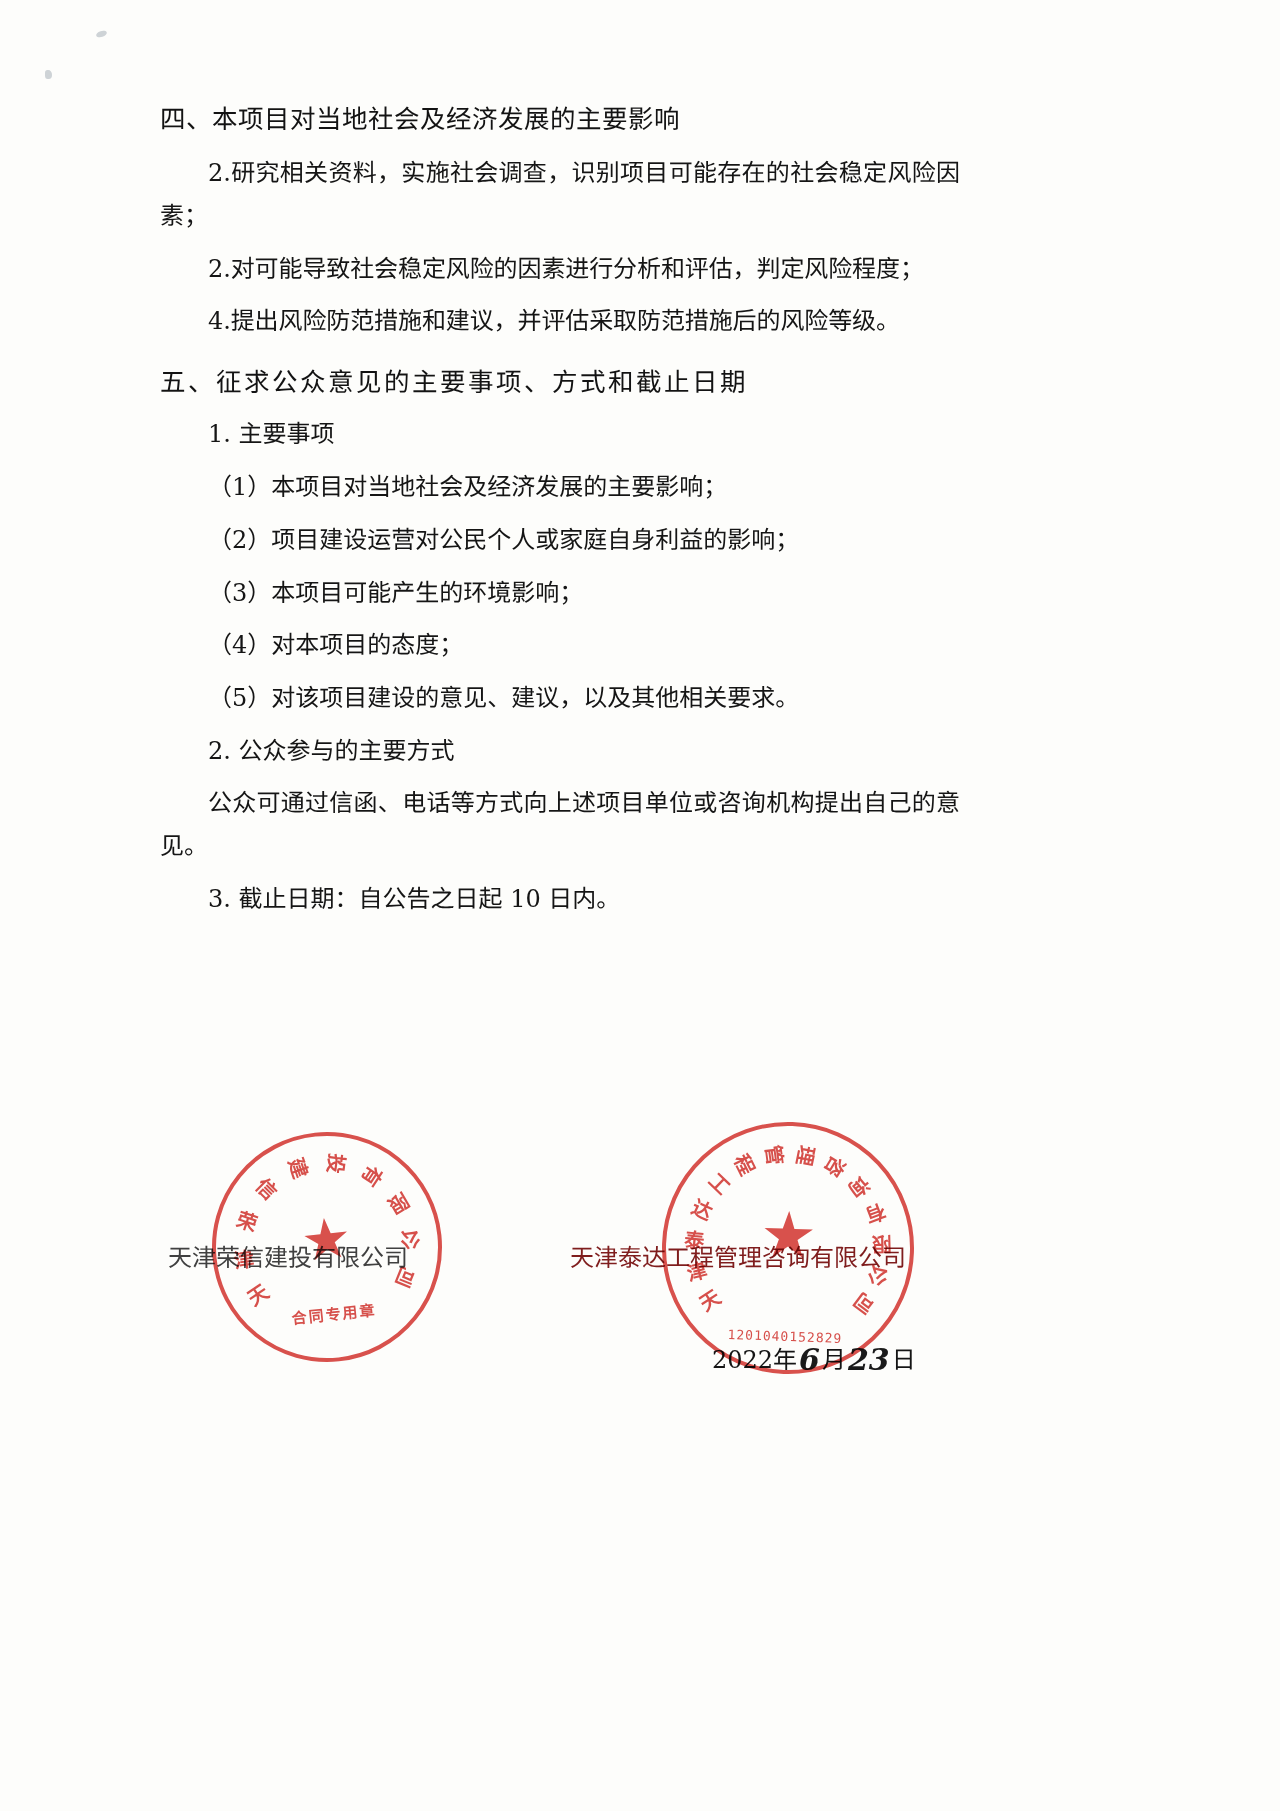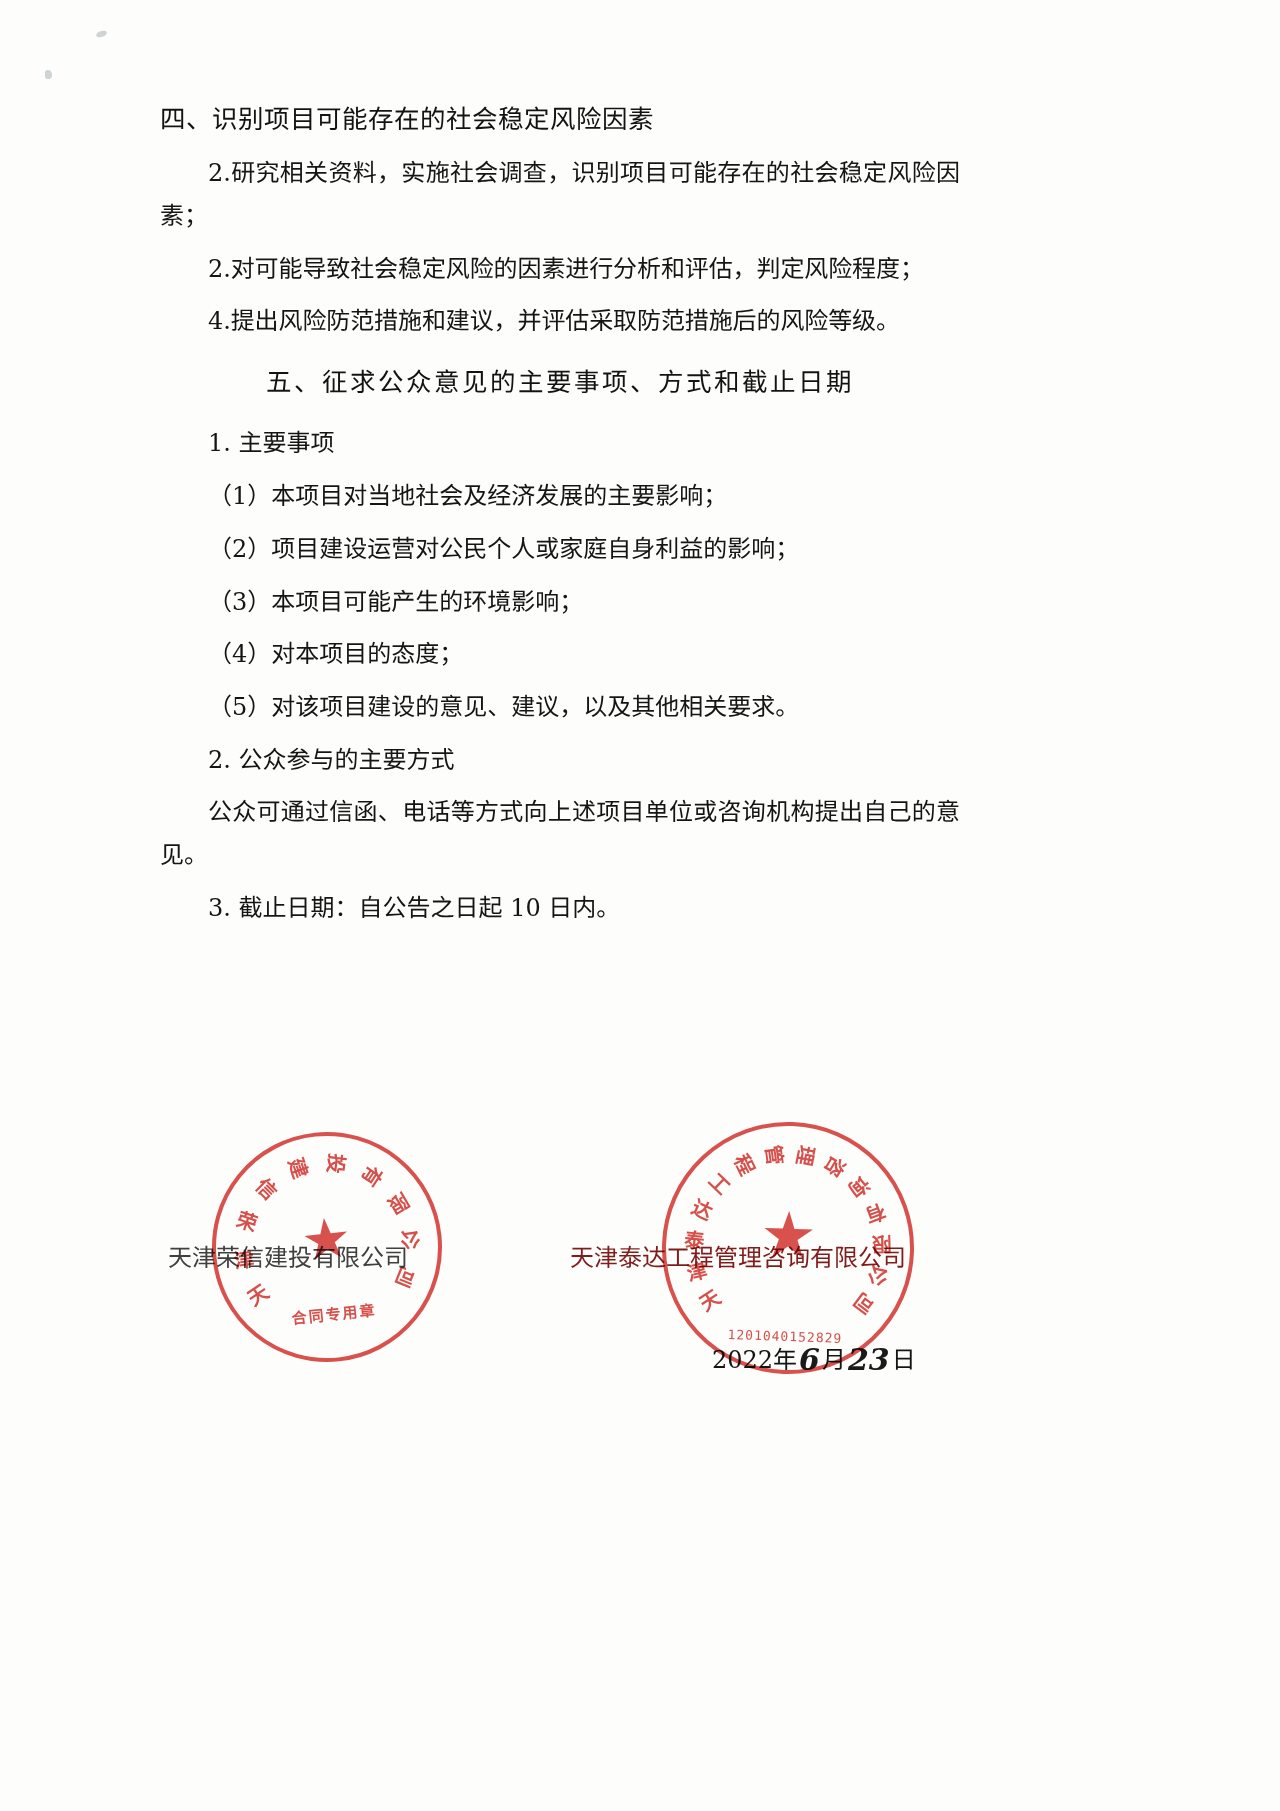--- a/index.html
+++ b/index.html
@@ -44,22 +44,21 @@
     line-height: 1.5;
     letter-spacing: 0.5px;
     margin: 0 0 14px 0;
     font-family: "DejaVu Serif", "Liberation Serif", serif;
     font-weight: 500;
     color: #131313;
   }
   .heading.h-five {
     letter-spacing: 2.5px;
     margin-top: 20px;
-    margin-bottom: 21px;
-    text-align: center;
+    margin-bottom: 12px;
   }
 
   p.para {
     font-size: 24px;
     line-height: 1.78;
     margin: 0 0 10px 0;
     text-indent: 2em;
     text-align: justify;
     color: #151515;
     font-family: "DejaVu Serif", "Liberation Serif", serif;
@@ -194,21 +193,21 @@
 </head>
 <body>
 
 <div class="page">
 
   <div class="scan-speck speck-1"></div>
   <div class="scan-speck speck-2"></div>
 
   <div class="content">
 
-    <h2 class="heading">四、识别项目可能存在的社会稳定风险因素</h2>
+    <h2 class="heading">四、本项目对当地社会及经济发展的主要影响</h2>
 
     <p class="para list-item">2.研究相关资料，实施社会调查，识别项目可能存在的社会稳定风险因素；</p>
     <p class="para list-item tight">2.对可能导致社会稳定风险的因素进行分析和评估，判定风险程度；</p>
     <p class="para list-item tight">4.提出风险防范措施和建议，并评估采取防范措施后的风险等级。</p>
 
     <h2 class="heading h-five">五、征求公众意见的主要事项、方式和截止日期</h2>
 
     <p class="para list-item">1. 主要事项</p>
     <p class="para sub-item">（1）本项目对当地社会及经济发展的主要影响；</p>
     <p class="para sub-item">（2）项目建设运营对公民个人或家庭自身利益的影响；</p>

